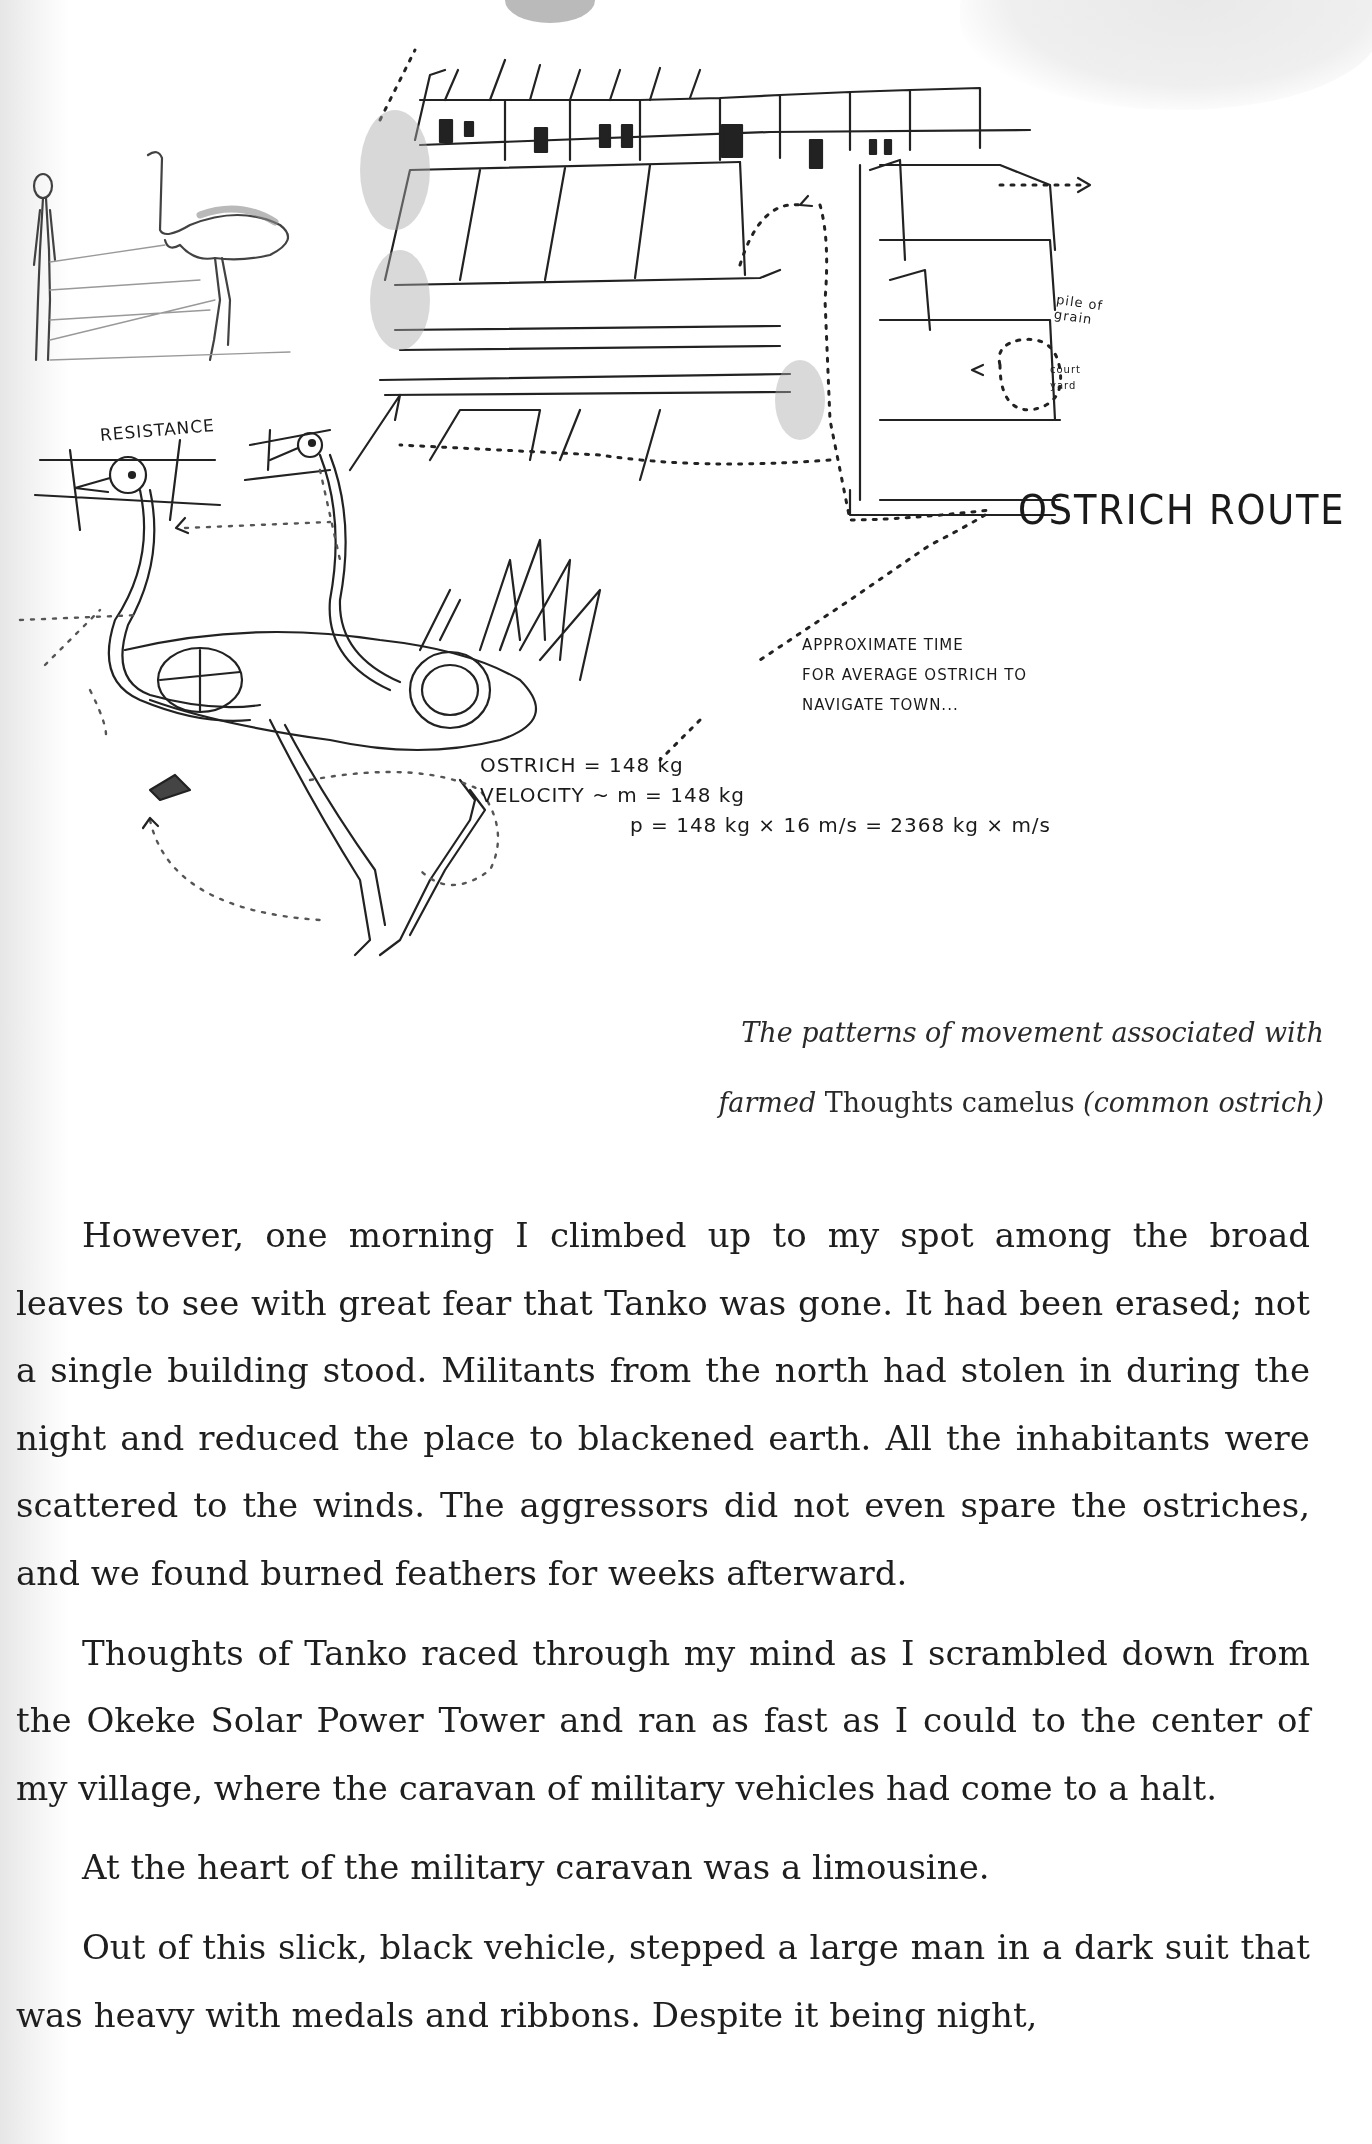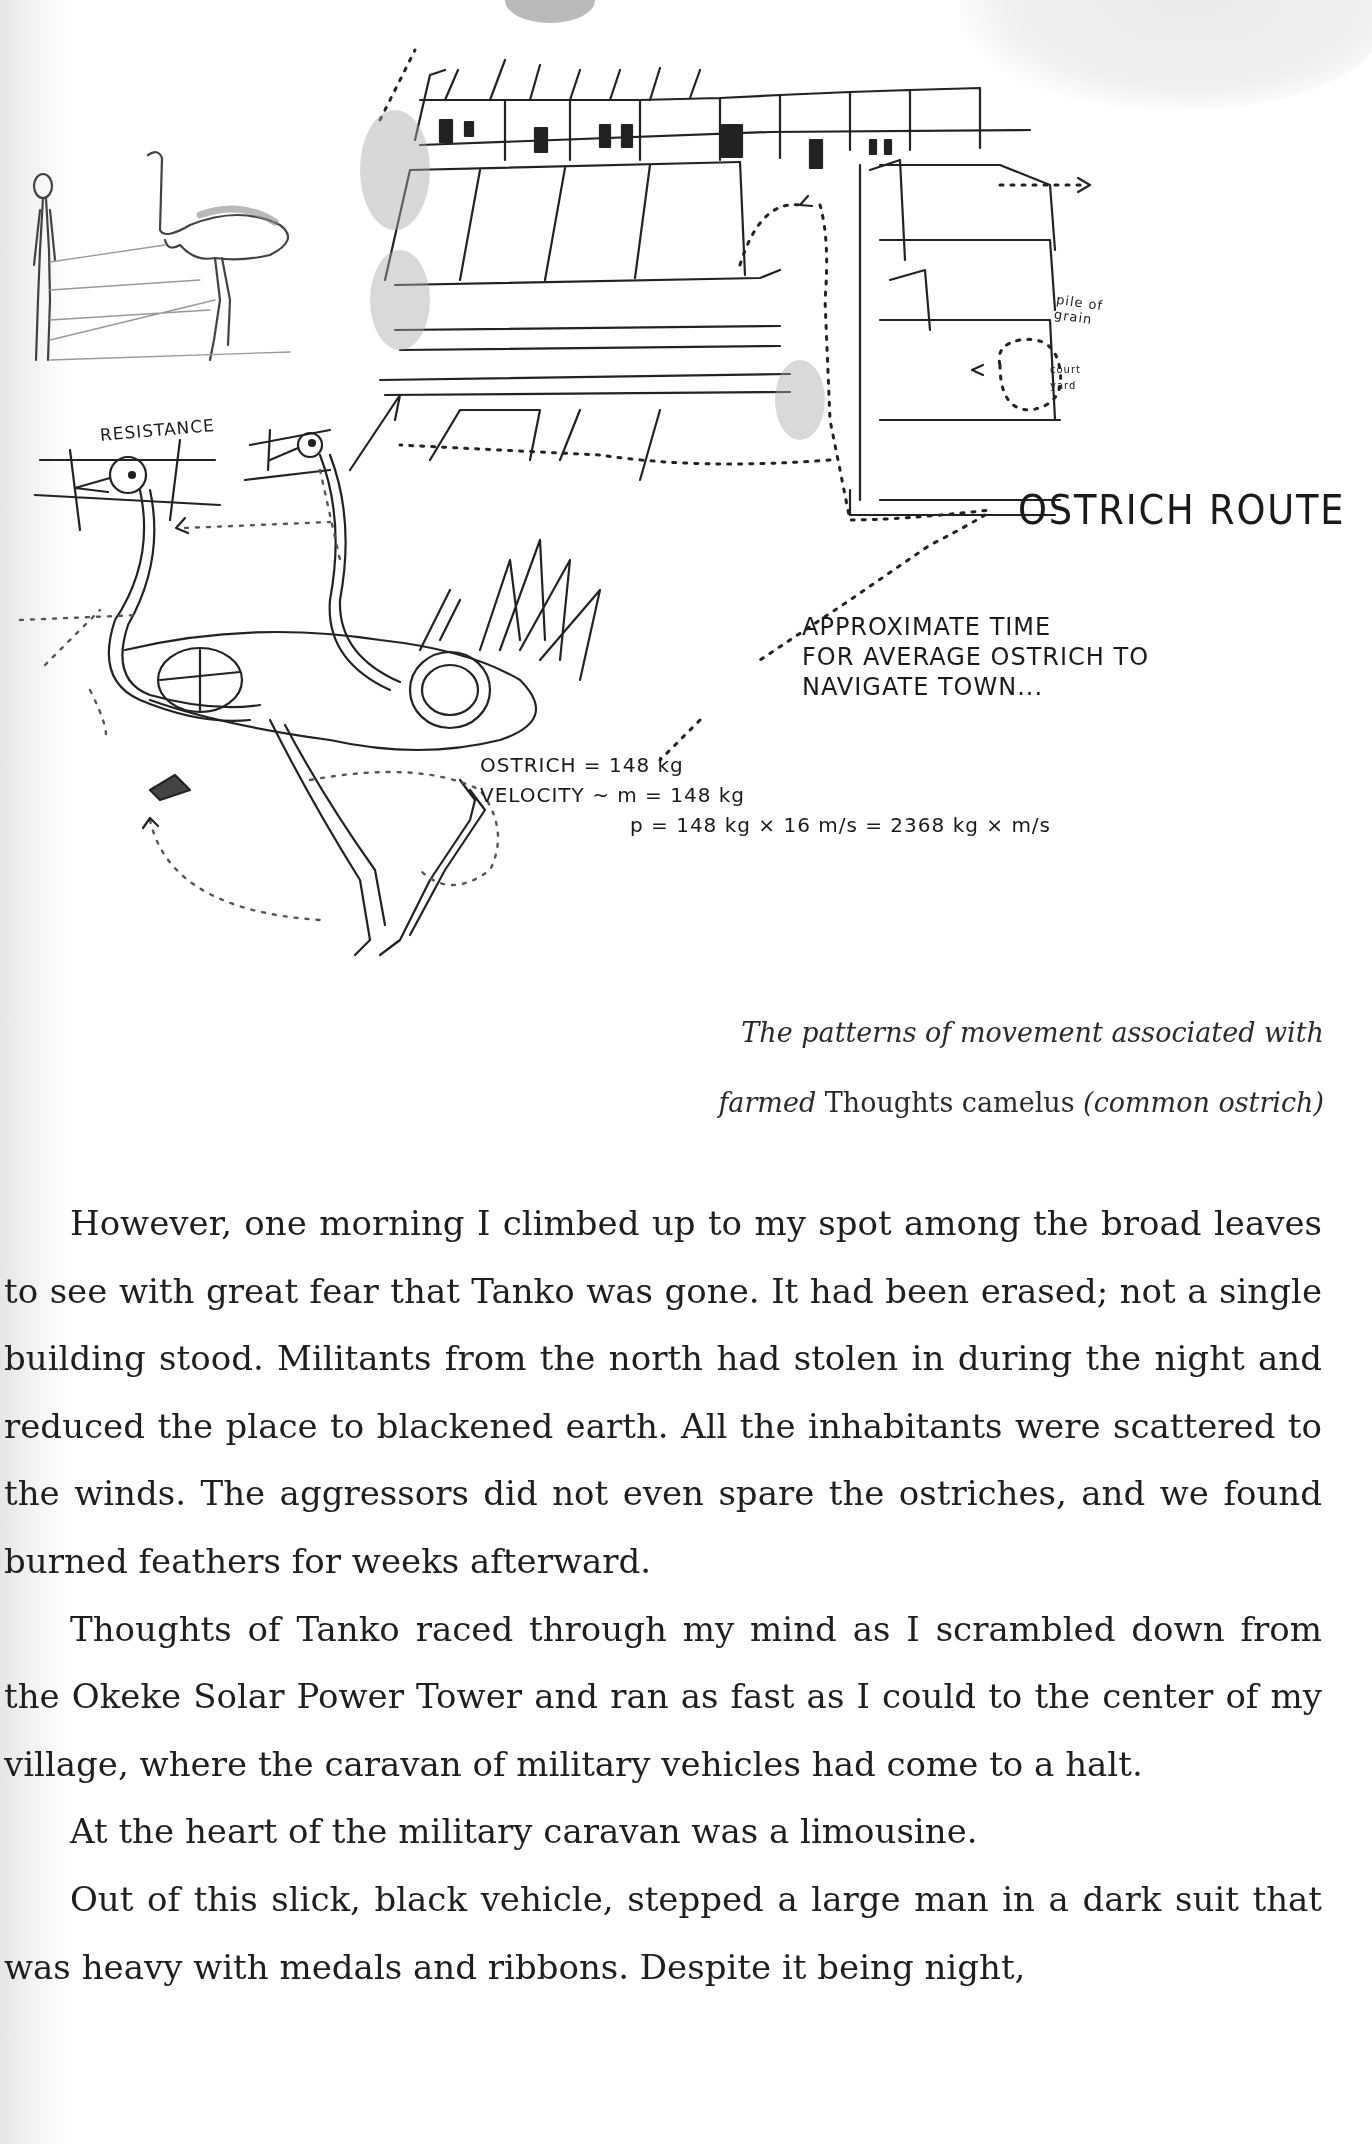--- a/index.html
+++ b/index.html
@@ -25,38 +25,38 @@
   }
   .figure {
     position: absolute; left: 0; top: 0; width: 1372px; height: 980px;
   }
   .figure svg { position: absolute; left: 0; top: 0; }
   .hand {
     position: absolute; font-family: "DejaVu Sans", sans-serif; color: #1a1a1a;
     letter-spacing: 1px; white-space: nowrap;
   }
   .route-title { left: 1018px; top: 487px; font-size: 40px; font-weight: normal; transform: scaleX(.92); transform-origin: left; letter-spacing: 2px; }
-  .approx { left: 802px; top: 612px; font-size: 24px; line-height: 30px; }
+  .approx { left: 802px; top: 630px; font-size: 15px; line-height: 30px; }
   .physics { left: 480px; top: 750px; font-size: 20px; line-height: 30px; }
   .physics .row { display: block; }
   .physics .indent { padding-left: 150px; }
   .resistance { left: 100px; top: 425px; font-size: 17px; transform: rotate(-5deg); transform-origin: left; }
   .pile { left: 1055px; top: 295px; font-size: 13px; line-height: 15px; transform: rotate(8deg); }
   .court { left: 1050px; top: 362px; font-size: 10px; line-height: 16px; }
   .caption {
     position: absolute; right: 48px; top: 998px; width: 700px; text-align: right;
     font-family: "DejaVu Serif", serif; font-size: 27px; line-height: 70px; color: #2a2a2a;
   }
   .caption .it { font-style: italic; }
   .body-text {
     position: absolute; left: 4px; top: 1190px; width: 1318px;
     font-family: "DejaVu Serif", serif; font-size: 34px; line-height: 67.6px;
     text-align: justify; color: #1e1e1e;
   }
-  .body-text p { margin: 0; text-indent: 66px; }
+  .body-text p { margin: 12px; text-indent: 66px; }
   .body-text p.no-justify-end { text-align-last: left; }
 </style>
 </head>
 <body>
 
 <div class="gutter"></div>
 <div class="stain-top"></div>
 <div class="sun-blot"></div>
 
 <div class="figure">

